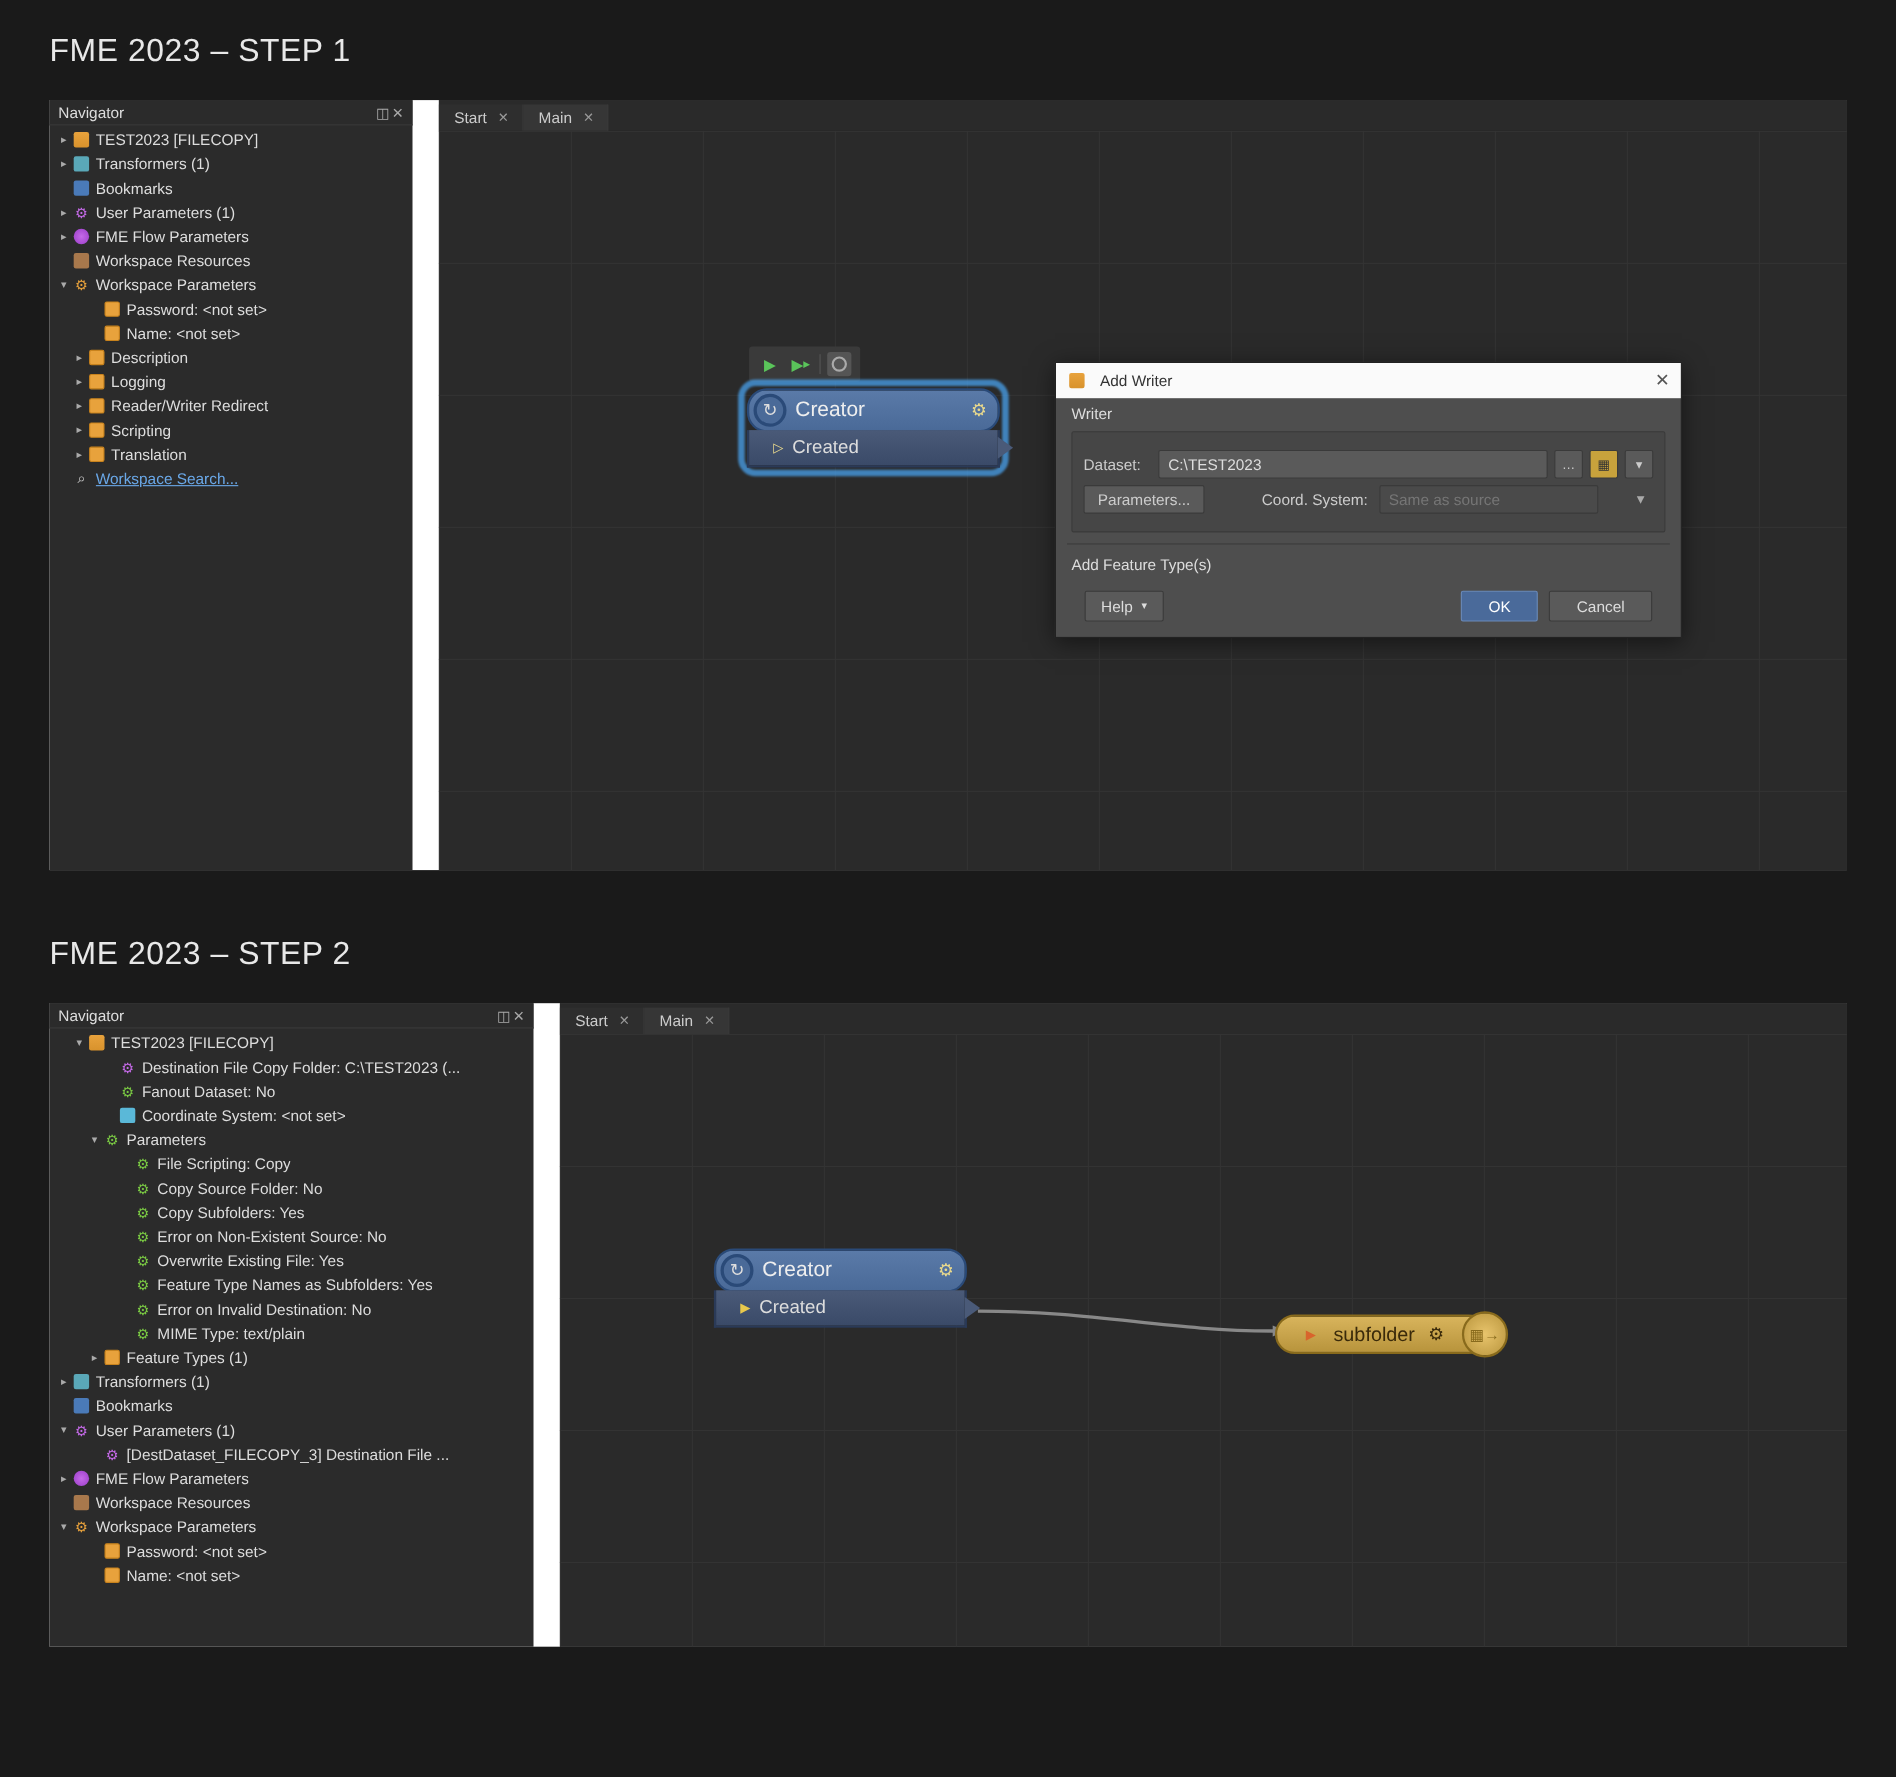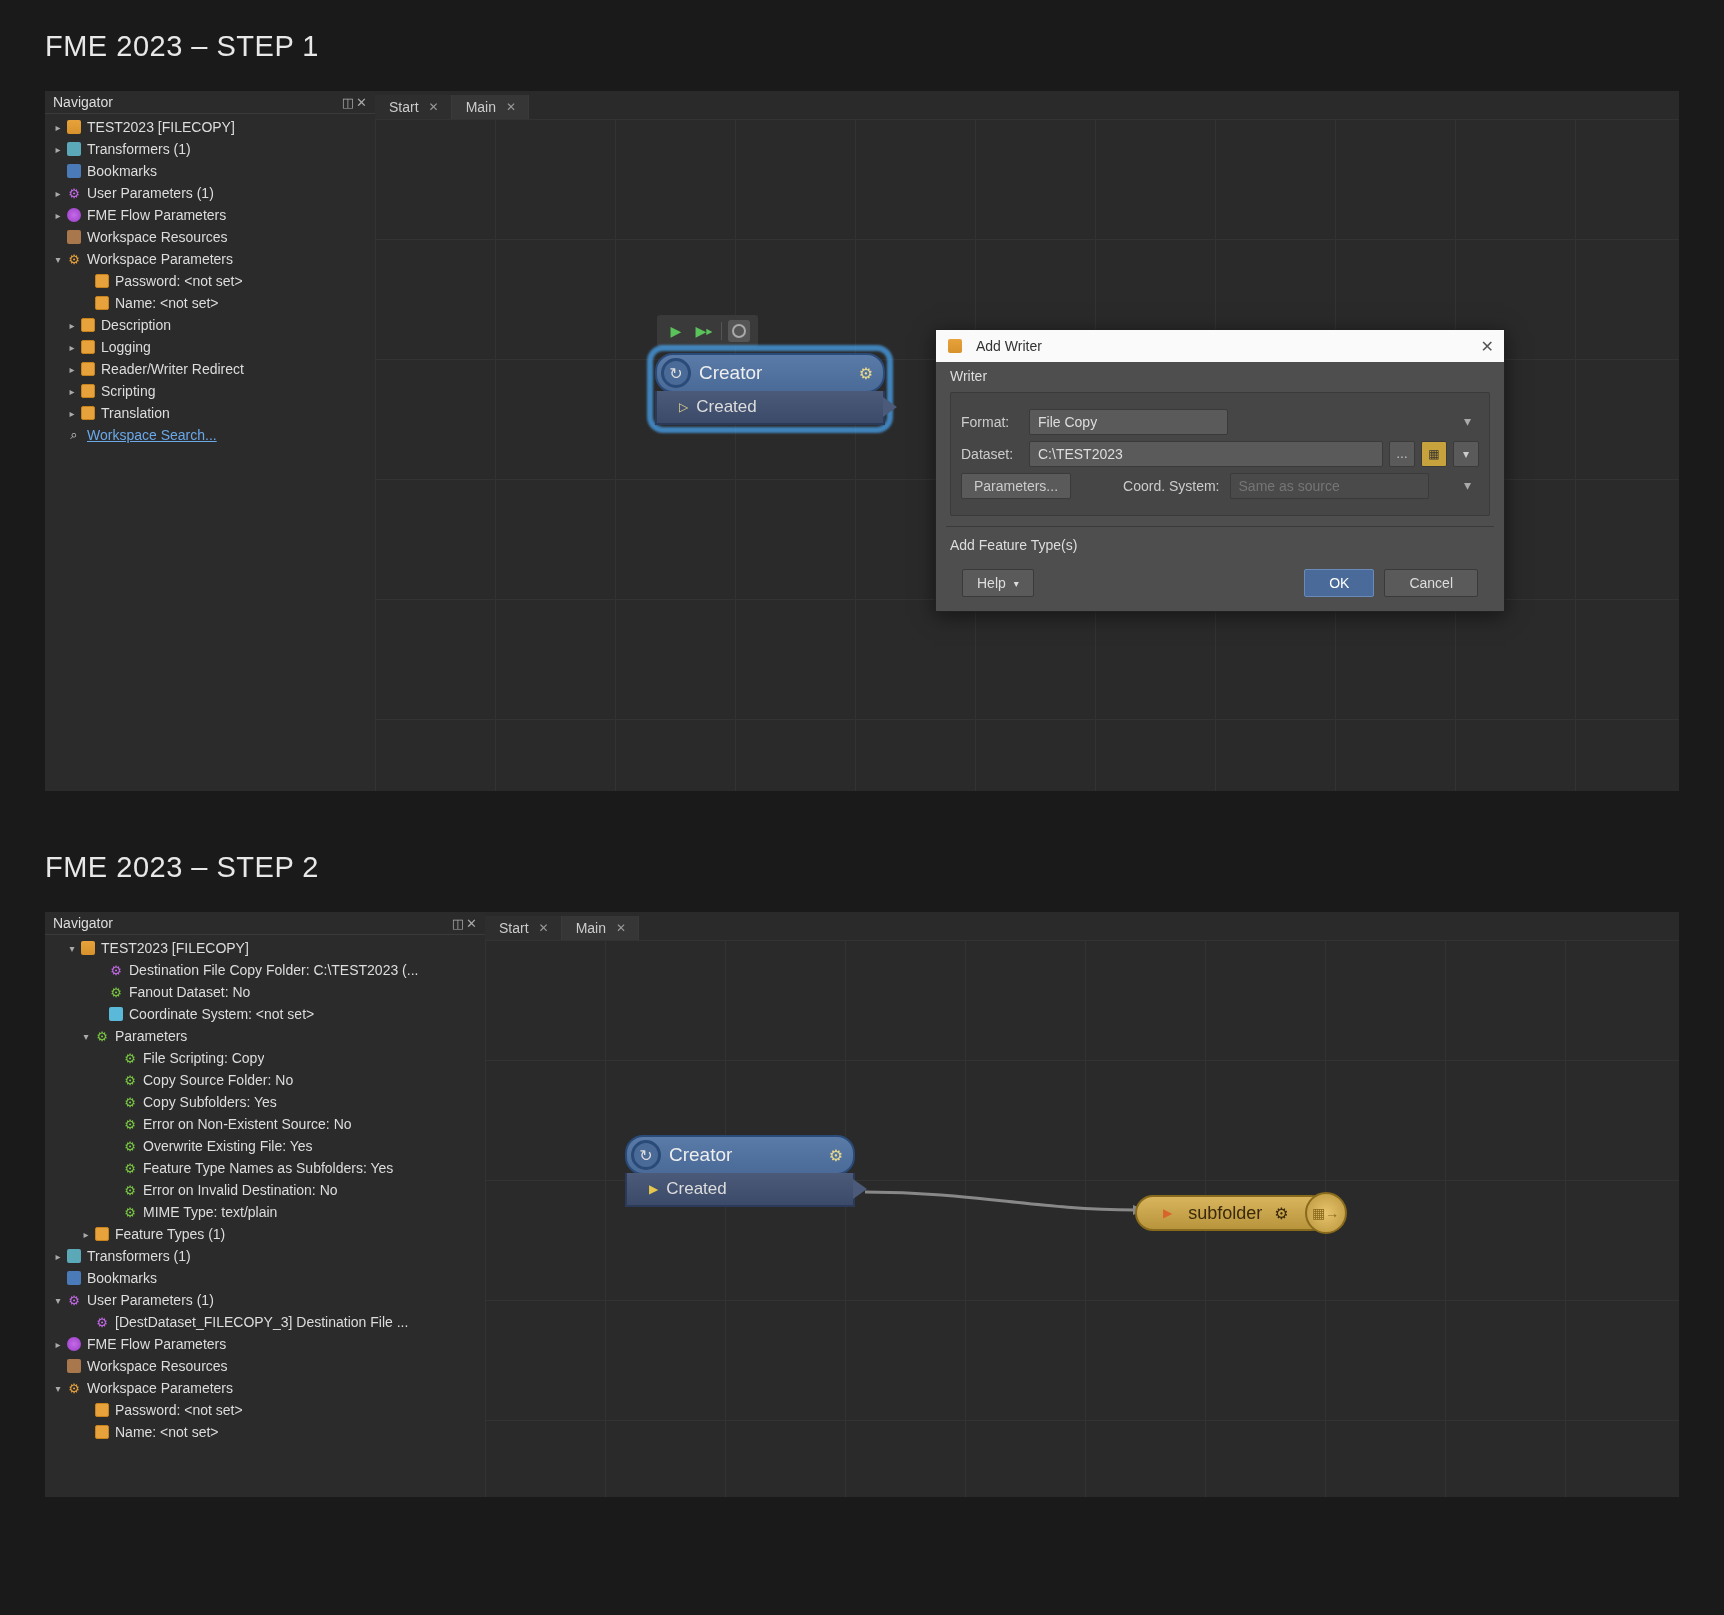--- a/index.html
+++ b/index.html
@@ -14,20 +14,21 @@
     font-size: 29px;
     font-weight: 400;
     color: #e8e8e8;
     margin-bottom: 28px;
     letter-spacing: 0.5px;
   }
   .workspace {
     display: flex;
     height: 700px;
     background: #ffffff;
+    gap: 24px;
   }
   .workspace.step2 { height: 585px; }
   
   
   .navigator {
     width: 330px;
     background: #2b2b2b;
     display: flex;
     flex-direction: column;
     font-size: 14px;
@@ -453,26 +454,20 @@
         <div class="dlg-title">
           <span class="tree-icon">
               <span class="ic-db"></span>
             </span>
           <span>Add Writer</span>
           <span class="x">✕</span>
         </div>
         <div class="dlg-body">
           <div class="dlg-section-label">Writer</div>
           <div class="dlg-inset">
-            <div class="form-row">
-              <span class="form-label">Format:</span>
-              <div class="select-arrow" style="flex:1; position:relative;">
-                <input class="form-input" readonly="" value="File Copy" style="">
-              </div>
-            </div>
             <div class="form-row">
               <span class="form-label">Dataset:</span>
               <input class="form-input" value="C:\TEST2023" style="">
               <span class="sq-btn">…</span>
               <span class="sq-btn" style="background:#c8a23c; color:#333">▦</span>
               <span class="sq-btn">▾</span>
             </div>
             <div class="form-row">
               <button class="param-btn">Parameters...</button>
               <span style="flex:0 0 40px"></span>

